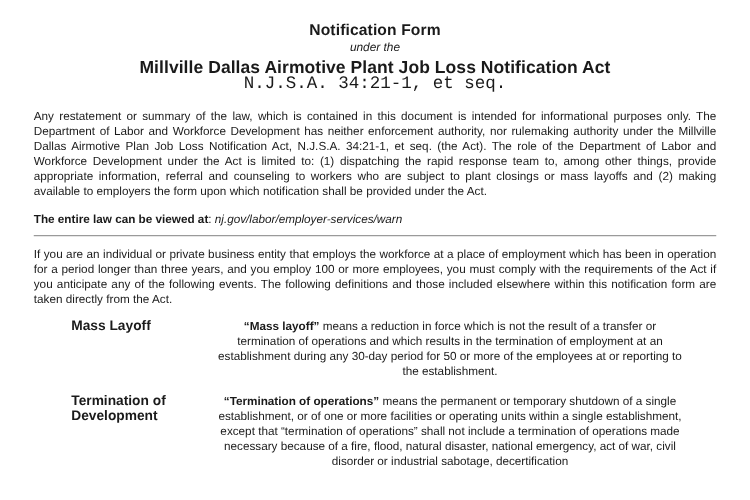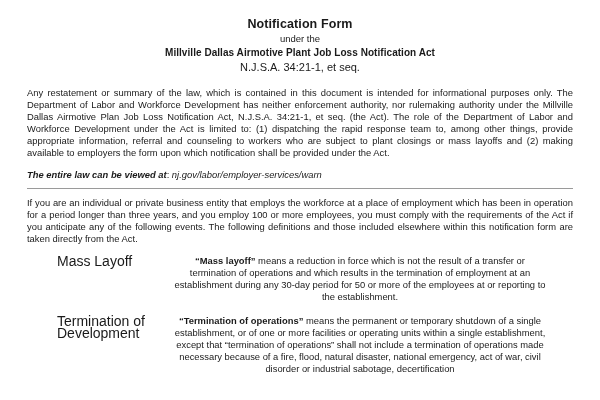--- a/index.html
+++ b/index.html
@@ -29,31 +29,33 @@
     padding-top: 17px;
   }
   .doc-title {
     font-size: 12.5px;
     font-weight: bold;
     letter-spacing: 0.1px;
     line-height: 15px;
   }
   .doc-subtitle-under {
     font-size: 9.5px;
+    font-style: italic;
     line-height: 13px;
   }
   .doc-act-title {
-    font-size: 10px;
+    font-size: 14px;
     font-weight: bold;
     letter-spacing: 0.05px;
     line-height: 16px;
   }
   .doc-citation {
-    font-size: 11px;
+    font-size: 14px;
     line-height: 13px;
+    font-family: Liberation Mono, monospace;
   }
 
   
   .body-wrap {
     padding-top: 13px;
   }
   p.para {
     margin: 0 0 9px 0;
     font-size: 9.4px;
     line-height: 12.1px;
@@ -62,21 +64,20 @@
   }
   p.para:last-child { margin-bottom: 0; }
 
   .law-line {
     margin: 0;
     font-size: 9.4px;
     line-height: 12.6px;
   }
   .law-line .lbl {
     font-weight: bold;
-    font-style: italic;
   }
   .law-line .url {
     font-style: italic;
   }
 
   hr.rule {
     border: none;
     border-top: 1px solid #9a9a9a;
     margin: 7px 0 8px 0;
     height: 0;
@@ -89,22 +90,22 @@
   .def-row {
     display: flex;
     align-items: flex-start;
     margin-bottom: 12px;
   }
   .def-term {
     width: 146px;
     flex: 0 0 146px;
     padding-left: 30px;
     box-sizing: border-box;
-    font-size: 14px;
-    font-weight: normal;
+    font-size: 11px;
+    font-weight: bold;
     line-height: 12.1px;
   }
   .def-body {
     flex: 1 1 auto;
     font-size: 9.4px;
     line-height: 12.1px;
     text-align: center;
     padding-right: 26px;
   }
   .def-body b { font-weight: bold; }

